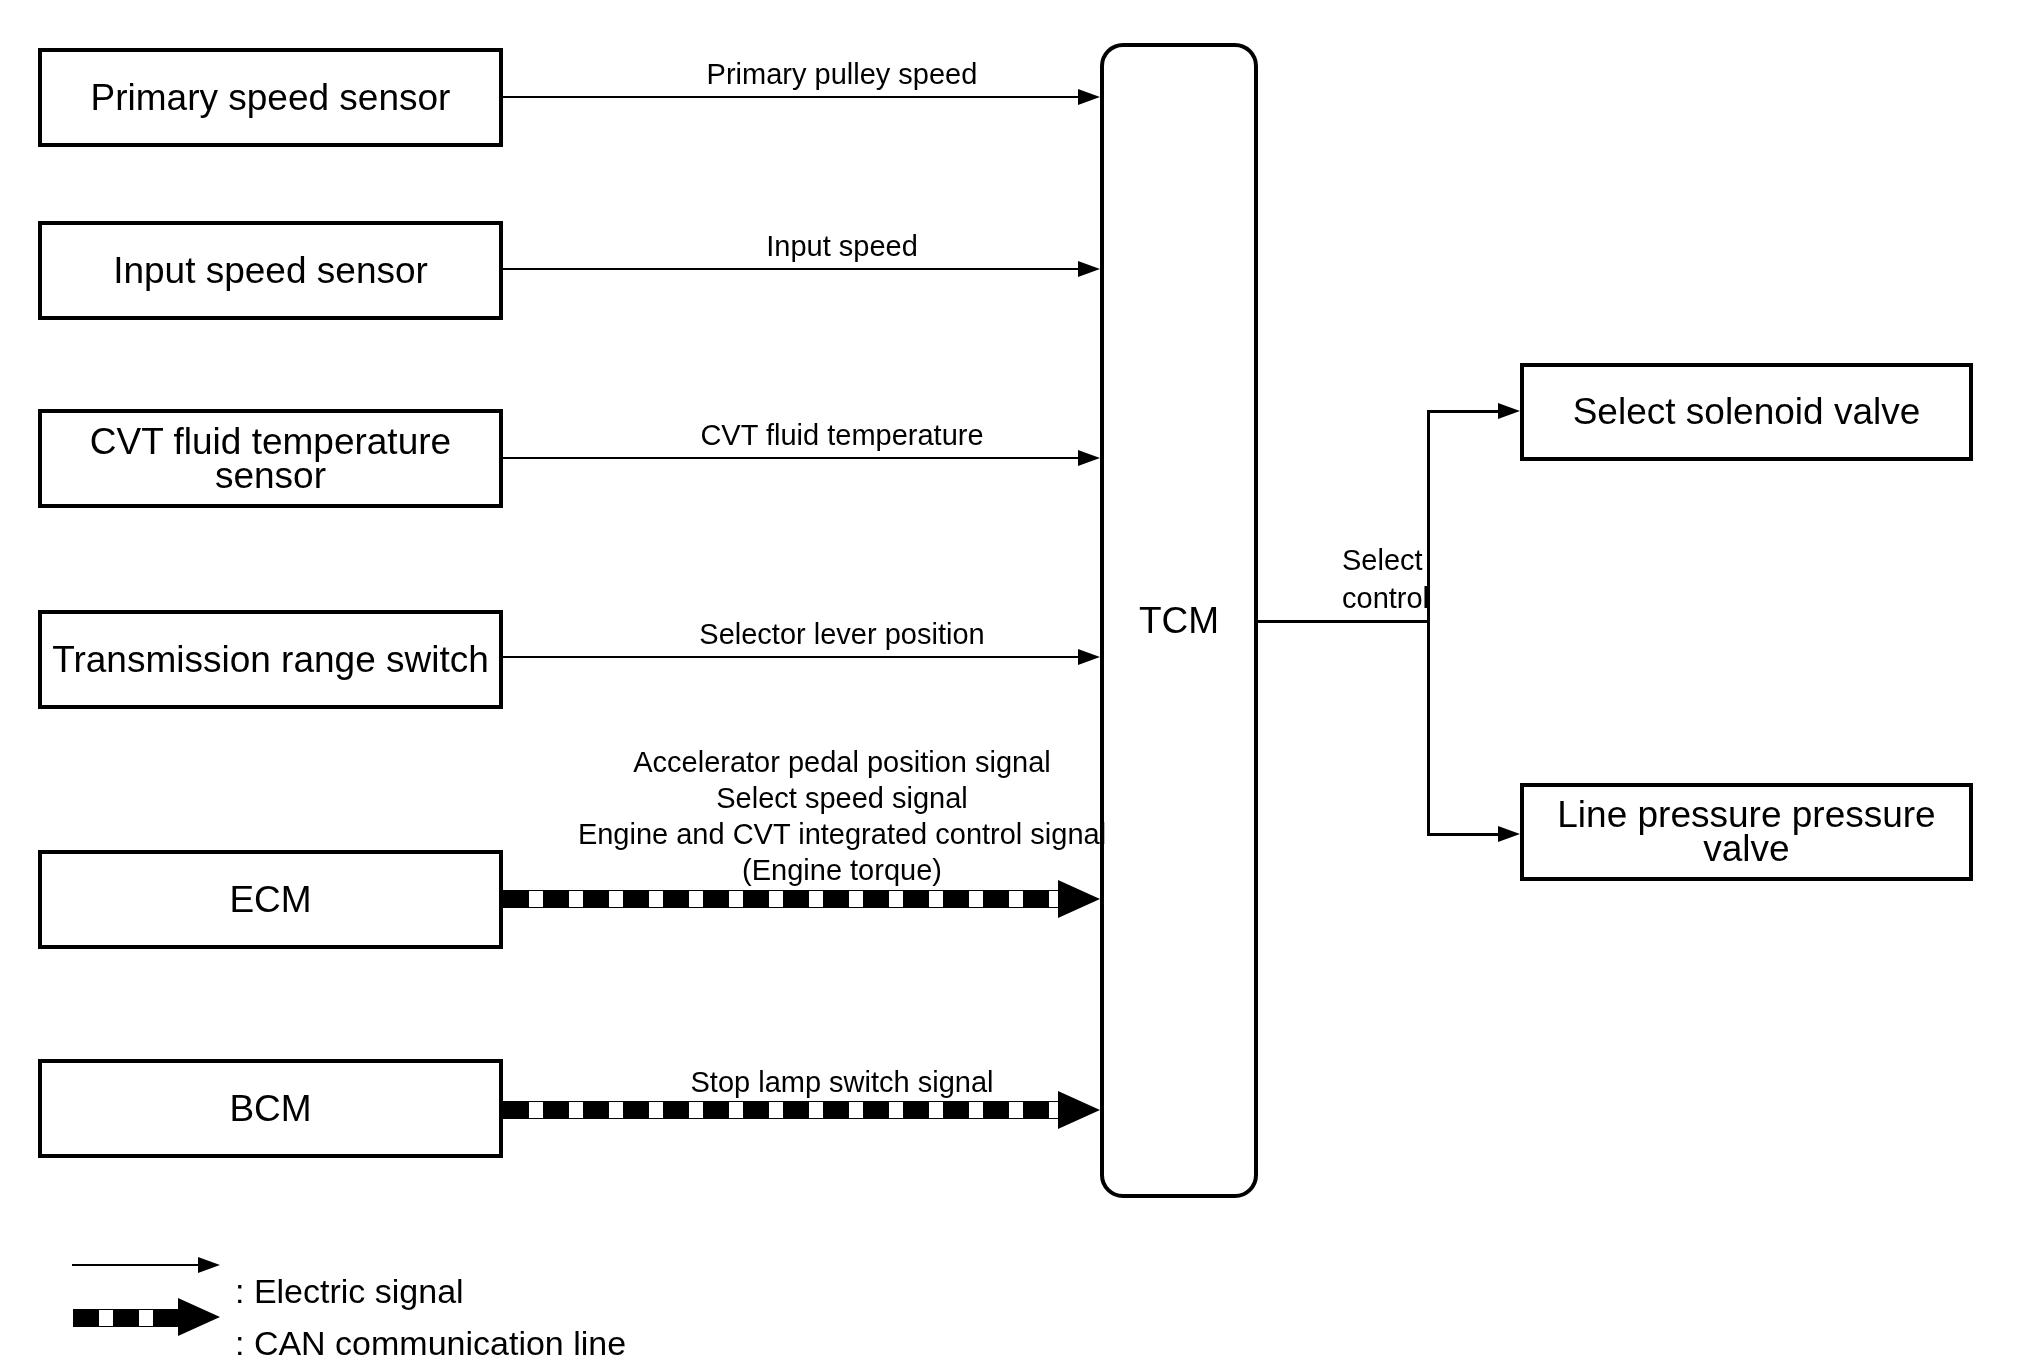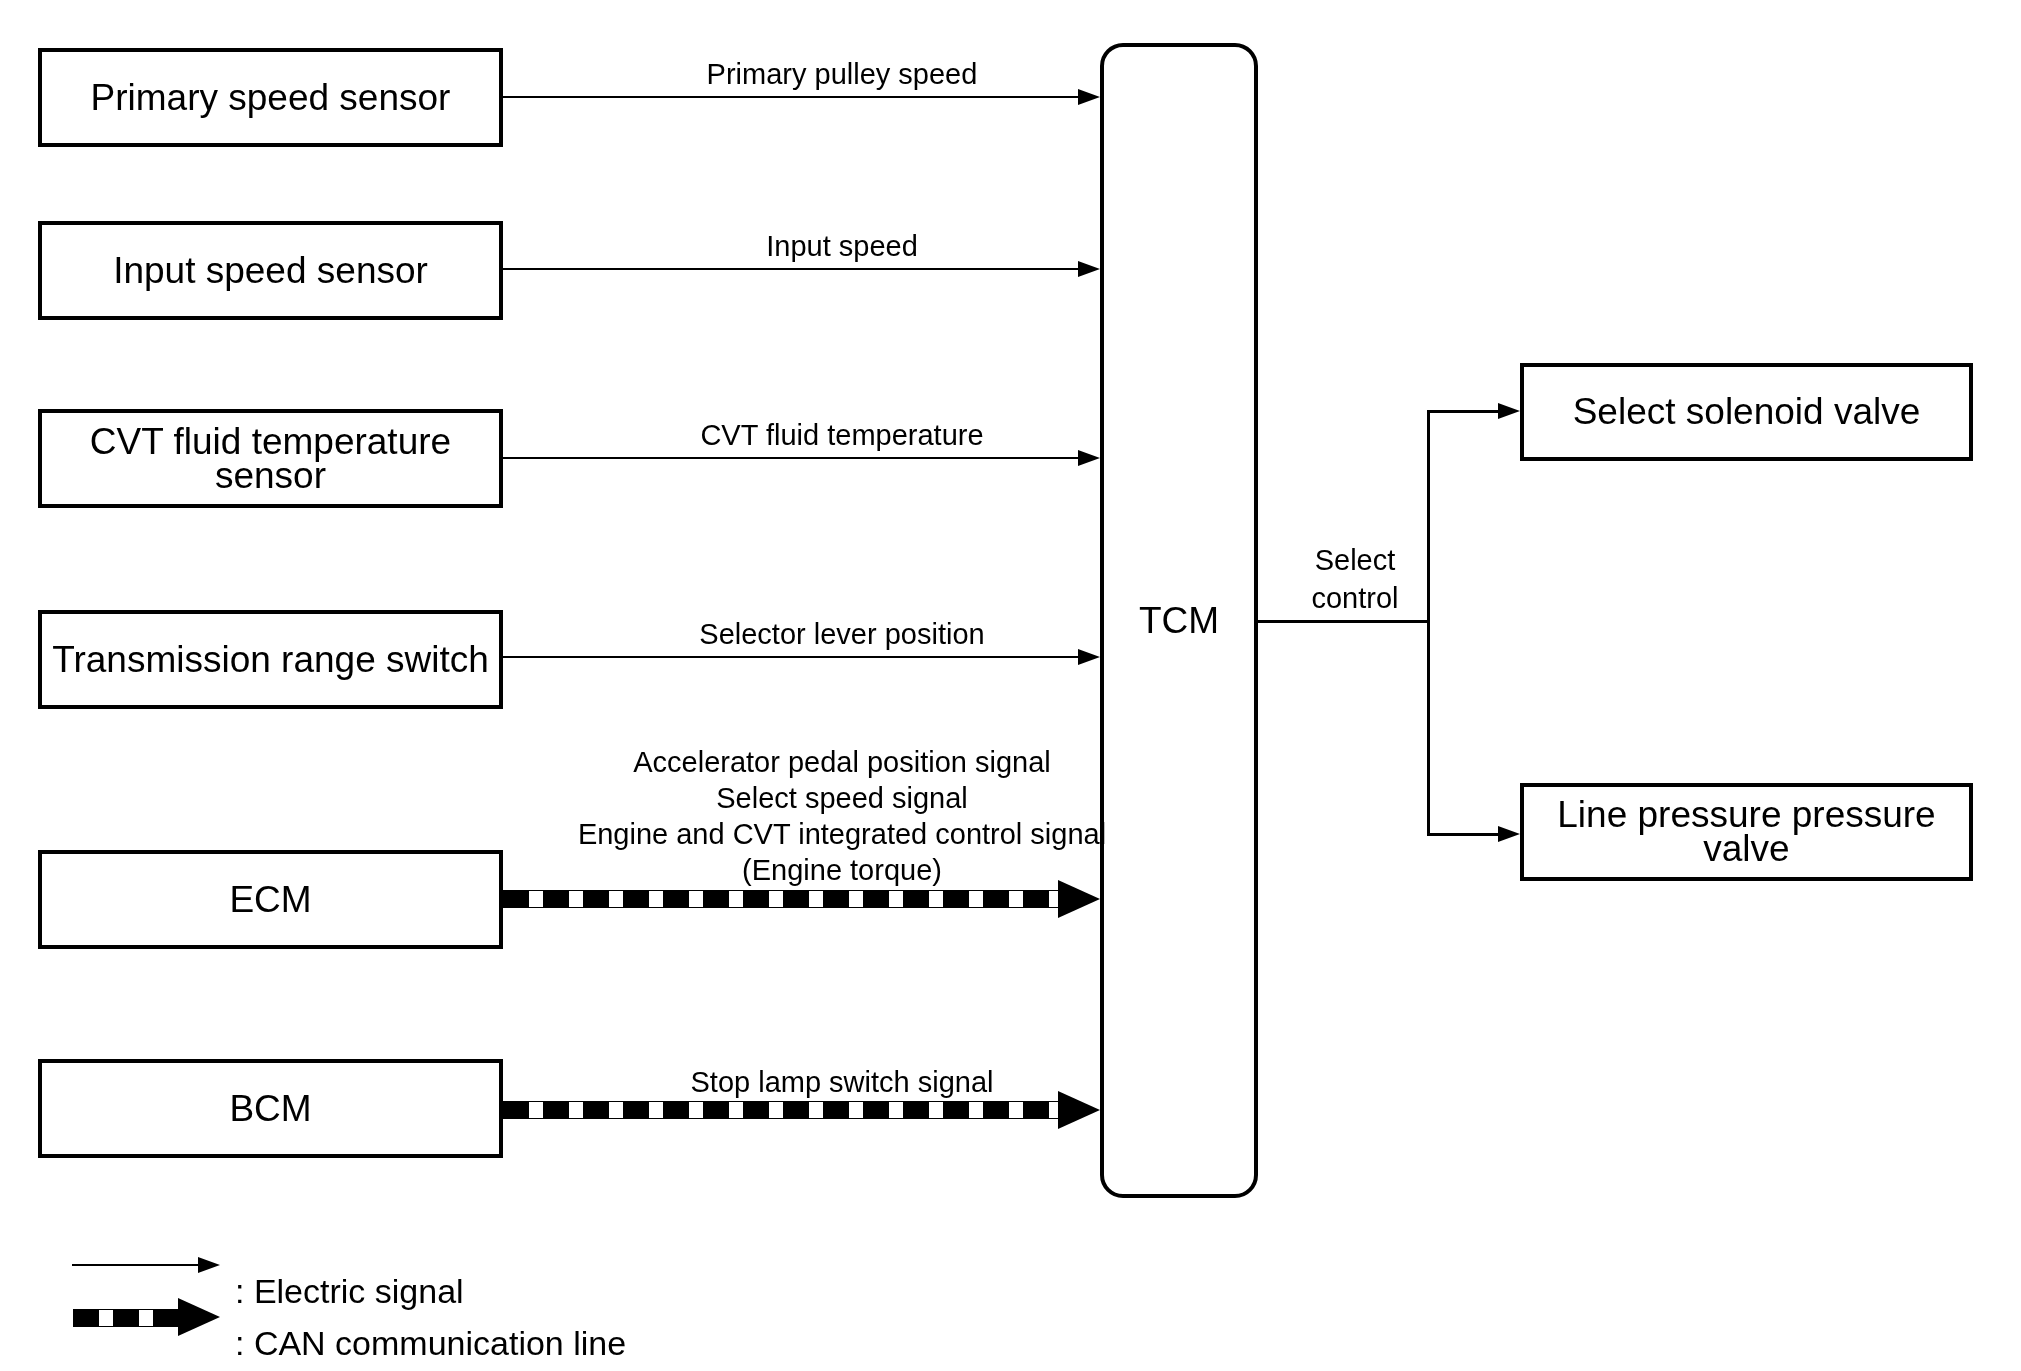--- a/index.html
+++ b/index.html
@@ -41,22 +41,22 @@
     border-top:19px solid transparent;
     border-bottom:19px solid transparent;
     border-left:42px solid #000;
   }
   .sig{
     position:absolute;left:503px;width:678px;
     text-align:center;font-size:29px;line-height:36px;
   }
   .sig div{white-space:nowrap;}
   .sel-ctrl{
-    position:absolute;left:1295px;top:541px;width:120px;
-    font-size:29px;line-height:38px;text-align:center;
+    position:absolute;left:1342px;top:541px;width:120px;
+    font-size:29px;line-height:38px;text-align:left;
   }
   .legend-label{
     position:absolute;left:235px;
     font-size:34px;line-height:34px;white-space:nowrap;margin-top:26px;
   }
 </style>
 </head>
 <body>
 
 <div class="canvas">

